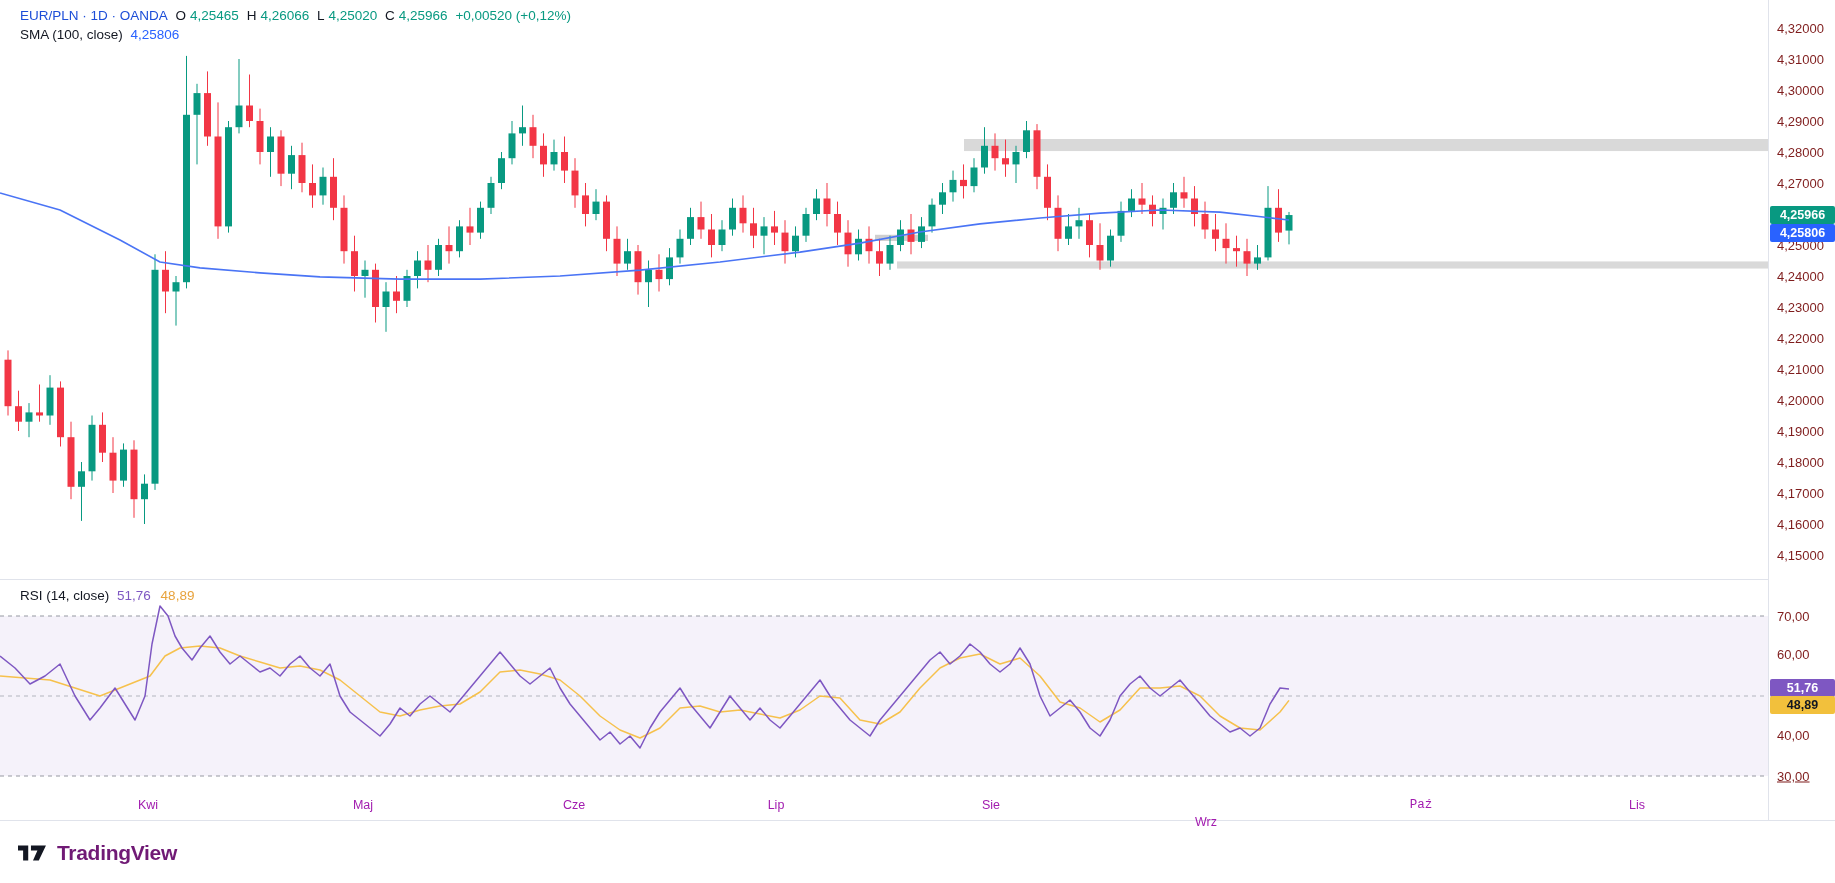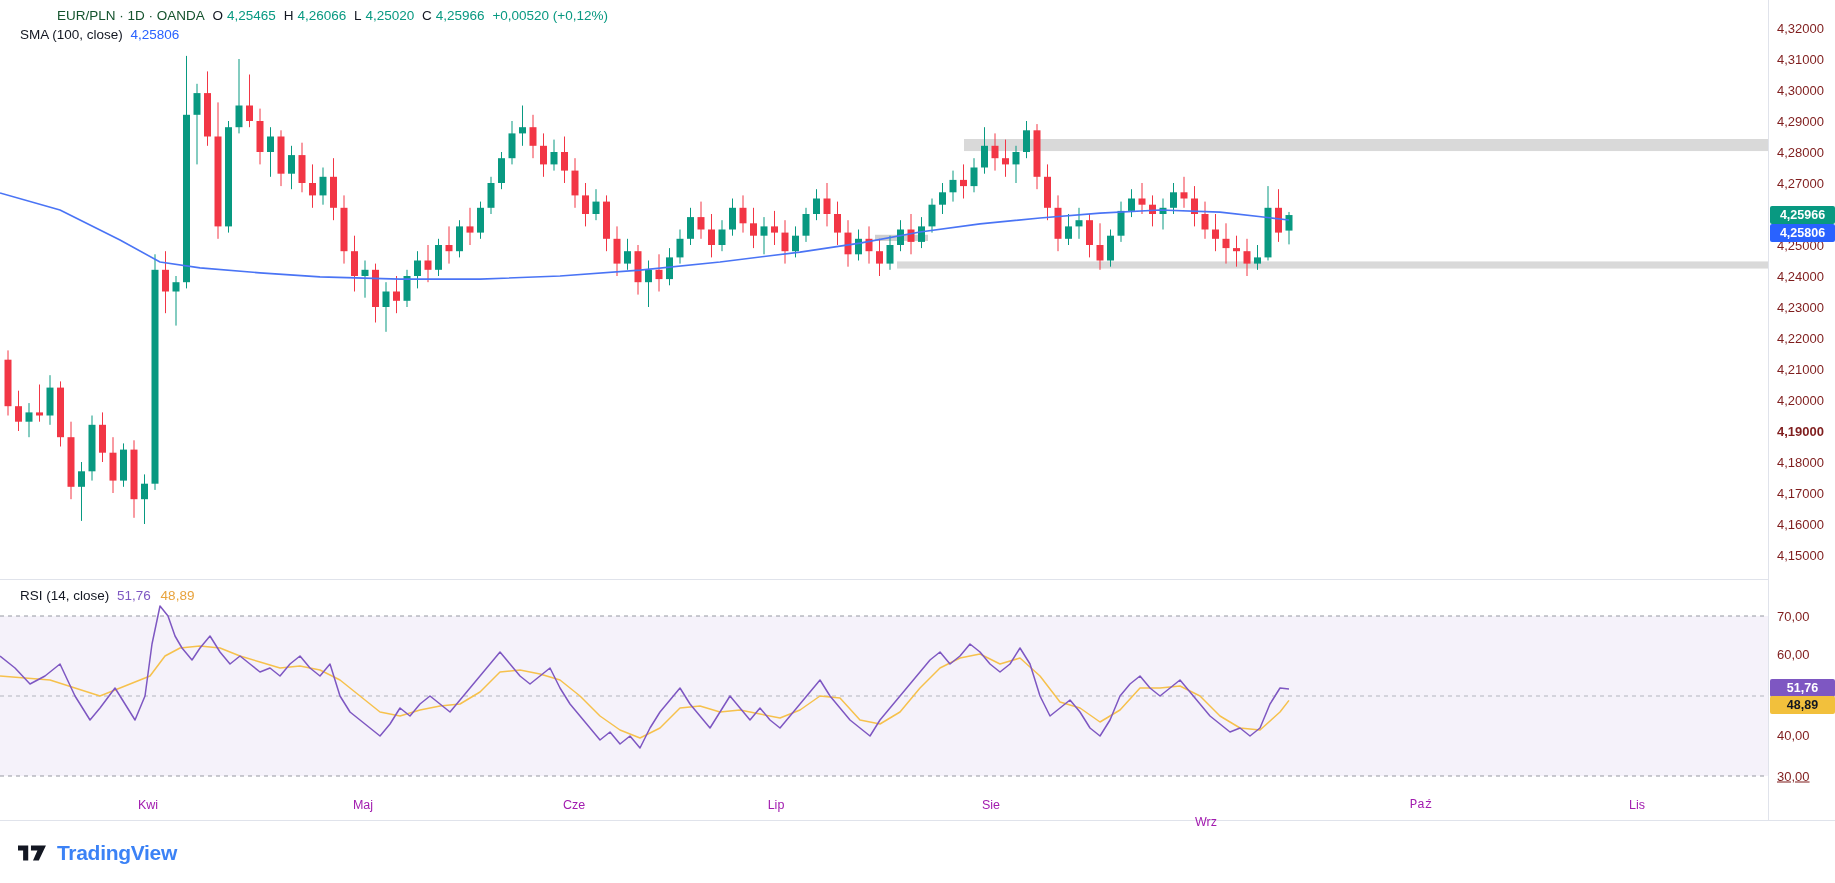--- a/index.html
+++ b/index.html
@@ -8,21 +8,21 @@
   #stage { position:relative; width:1835px; height:883px; background:#fff; overflow:hidden; }
 
   
   #chart-svg { position:absolute; left:0; top:0; }
 
   
   .hdr { position:absolute; left:20px; z-index:5; font-size:13.5px; white-space:nowrap; }
   .hdr-row1 { top:8px; }
   .hdr-row2 { top:27px; }
   .hdr span { margin-right:4px; }
-  .sym { color:#14532d; margin-right:10px;margin-left:37px; }
+  .sym { color:#1d4ed8; margin-right:10px; }
   .olbl { color:#131722; margin-right:0; }
   .oval { color:#089981; margin-right:9px; }
   .chg  { color:#089981; }
   .smalbl { color:#131722; margin-right:8px; }
   .smaval { color:#2962FF; }
 
   
   #price-axis { position:absolute; left:1768px; top:0; width:67px; height:820px; border-left:1px solid #e0e3eb; background:#fff; }
   .axlbl { position:absolute; left:8px; transform:translateY(-50%); font-size:13px; color:#7f1d1d; white-space:nowrap;text-align:right; }
   .badge { position:absolute; left:1px; width:65px; height:18px; transform:translateY(-50%); border-radius:2px;
@@ -31,21 +31,21 @@
   
   .hline { position:absolute; left:0; width:1835px; height:1px; background:#e0e3eb; }
 
   
   #time-axis { position:absolute; left:0; top:790px; width:1768px; height:30px; background:#fff; }
   .mlbl { position:absolute; top:50%; transform:translate(-50%,-50%); font-size:12.5px; color:#a21caf; }
 
   
   #footer { position:absolute; left:18px; top:840px; display:flex; align-items:center; gap:9px; }
   #tv-glyph { width:30px; height:26px; }
-  #tv-name { font-size:21px; font-weight:bold; letter-spacing:-0.3px; color:#3b82f6; }
+  #tv-name { font-size:21px; font-weight:bold; letter-spacing:-0.3px; color:#701a75; }
 </style>
 </head>
 <body>
 
 <div id="stage">
 
   <svg id="chart-svg" width="1835" height="820">
       <rect x="0" y="616" width="1768" height="160" fill="rgba(126,87,194,0.08)"></rect>
       <rect x="964" y="138.98000000000016" width="804" height="12.089999999999378" fill="#d9d9d9"></rect>
       <rect x="897" y="261.43000000000114" width="871" height="7.129999999999882" fill="#d9d9d9"></rect>
@@ -332,21 +332,21 @@
       <div class="axlbl" style="top: 90px;">4,30000</div>
       <div class="axlbl" style="top: 121px;">4,29000</div>
       <div class="axlbl" style="top: 152px;">4,28000</div>
       <div class="axlbl" style="top: 183px;">4,27000</div>
       <div class="axlbl" style="top: 245px;">4,25000</div>
       <div class="axlbl" style="top: 276px;">4,24000</div>
       <div class="axlbl" style="top: 307px;">4,23000</div>
       <div class="axlbl" style="top: 338px;">4,22000</div>
       <div class="axlbl" style="top: 369px;">4,21000</div>
       <div class="axlbl" style="top: 400px;">4,20000</div>
-      <div class="axlbl" style="top: 431px; font-weight: bold;">4,19000</div>
+      <div class="axlbl" style="top: 431px;">4,19000</div>
       <div class="axlbl" style="top: 462px;">4,18000</div>
       <div class="axlbl" style="top: 493px;">4,17000</div>
       <div class="axlbl" style="top: 524px;">4,16000</div>
       <div class="axlbl" style="top: 555px;">4,15000</div>
       <div class="axlbl" style="top: 616px;">70,00</div>
       <div class="axlbl" style="top: 654px;">60,00</div>
       <div class="axlbl" style="top: 735px;">40,00</div>
       <div class="axlbl" style="top: 776px; text-decoration: underline;">30,00</div>
       <div class="badge" style="top: 215px; background: rgb(8, 153, 129); color: rgb(255, 255, 255);">4,25966</div>
       <div class="badge" style="top: 233px; background: rgb(41, 98, 255); color: rgb(255, 255, 255);">4,25806</div>

